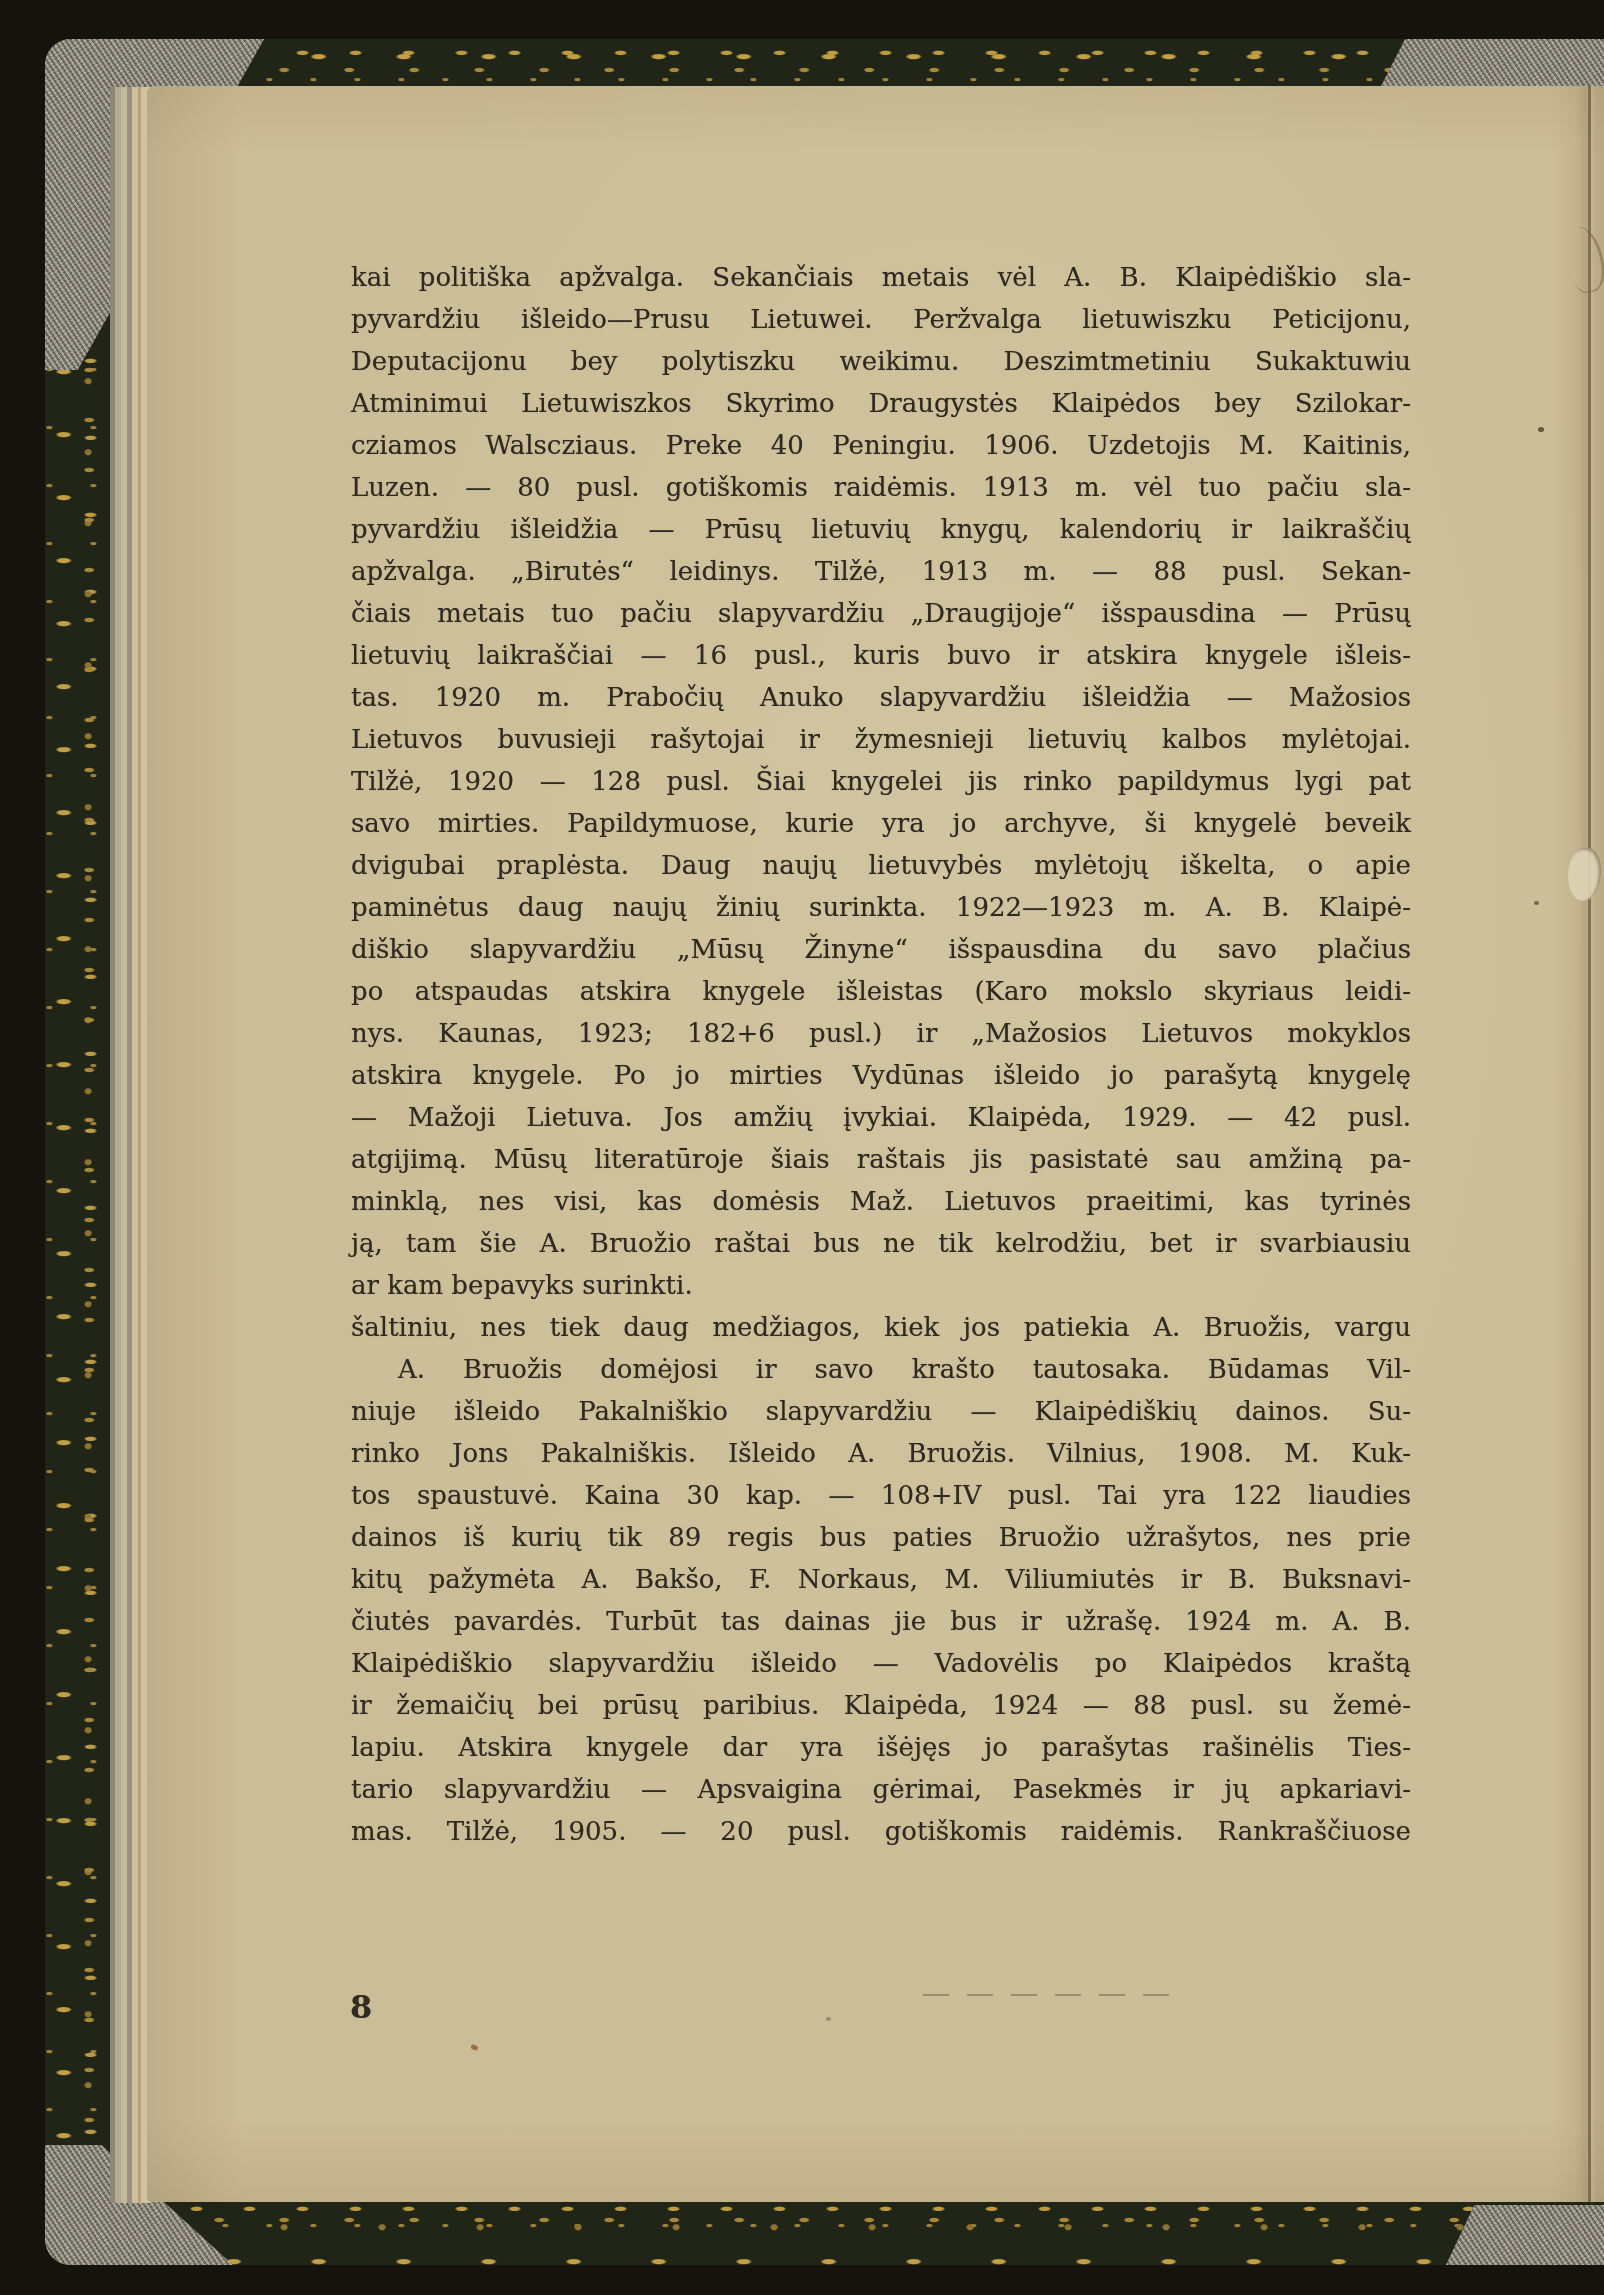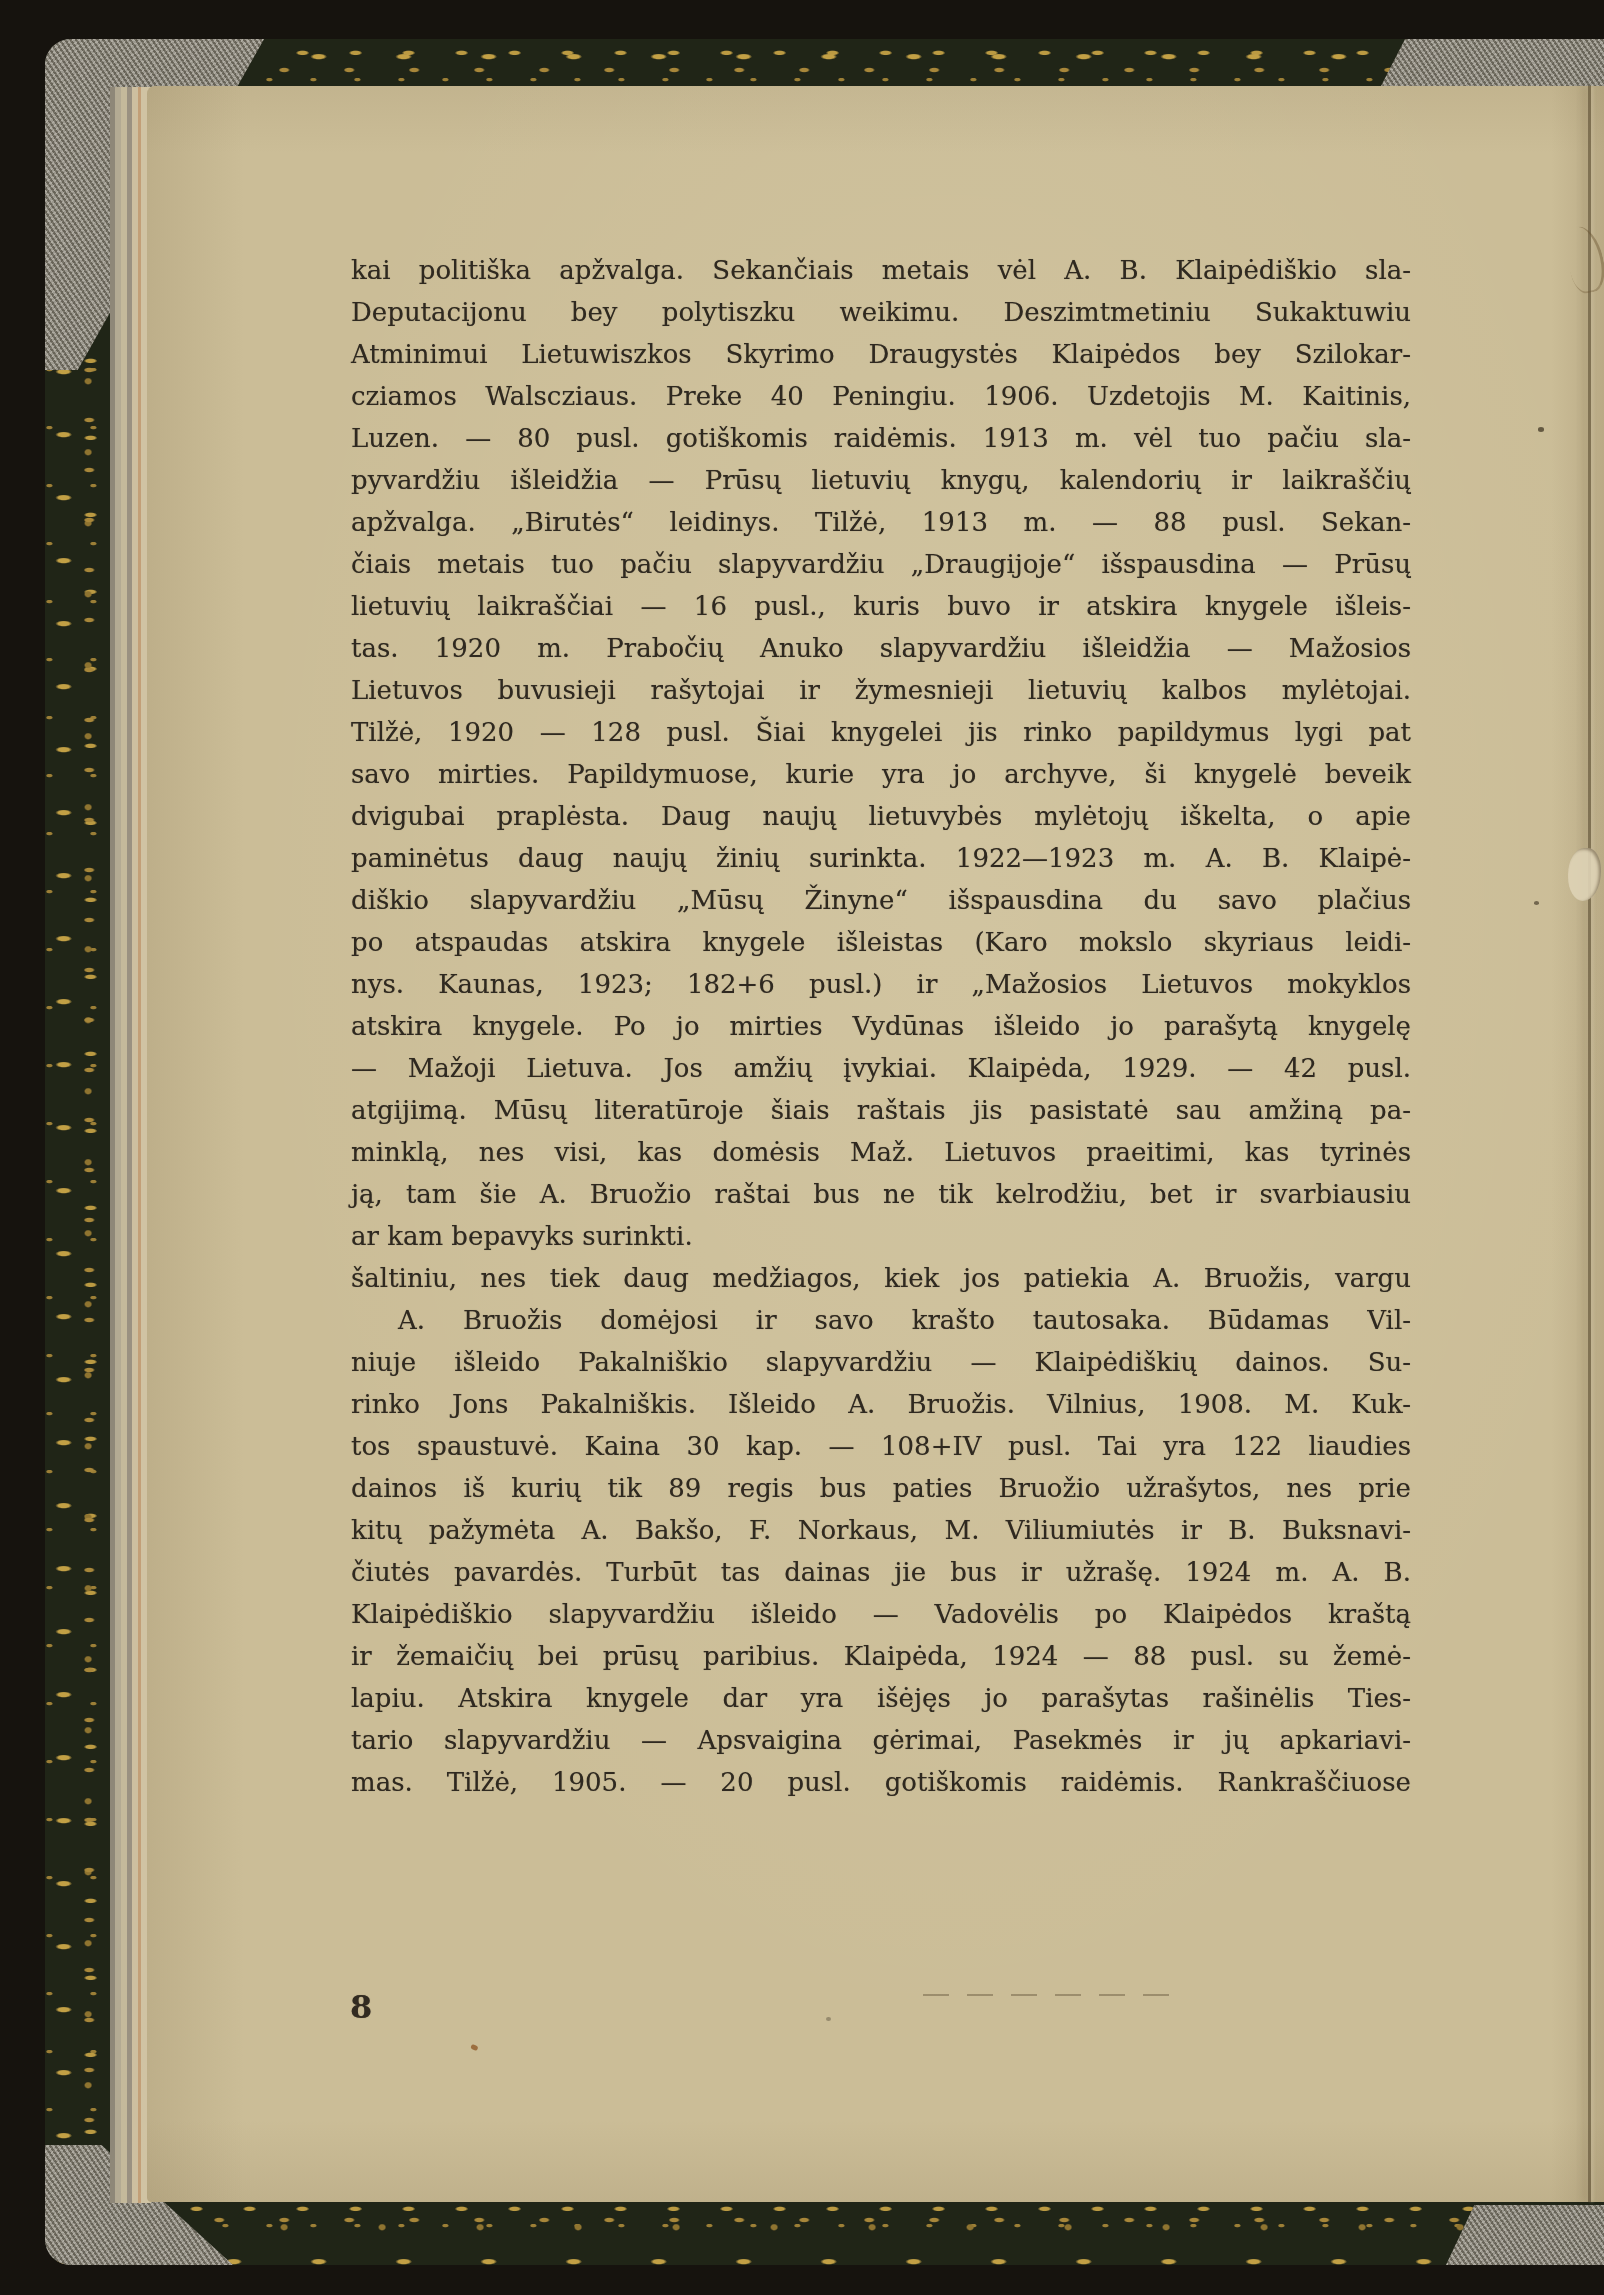--- a/index.html
+++ b/index.html
@@ -51,21 +51,21 @@
       linear-gradient(0deg, rgba(92,72,40,.10), rgba(92,72,40,0) 83px),
       linear-gradient(180deg, rgba(92,72,40,.08), rgba(92,72,40,0) 68px);
   }
   .gutter-crease{
     position:absolute;left:1588px;top:86px;width:3px;height:2116px;
     background:rgba(66,52,28,.5);
     box-shadow:-4.5px 0 7.5px rgba(80,62,34,.25), 2.3px 0 3px rgba(214,202,170,.5);
   }
   
   .text-block{
-    position:absolute;left:351px;top:249px;width:1060px;
+    position:absolute;left:351px;top:256px;width:1060px;
     font-size:26px;line-height:42px;color:#2f2920;
     text-shadow:0 0 0.8px rgba(47,41,32,.45);
   }
   .tline{height:42px;text-align:justify;text-align-last:justify;white-space:nowrap0;}
   .tline.flush{text-align-last:left;}
   .tline.indent{text-indent:47px;}
   .page-number{
     position:absolute;left:350px;top:1988px;
     font-size:32px;font-weight:bold;color:#322b21;
     text-shadow:0 0 0.8px rgba(47,41,32,.45);
@@ -100,20 +100,21 @@
   <div class="cloth cloth-br"></div>
 </div>
 
 <div class="page-edges"></div>
 
 <div class="page"></div>
 <div class="gutter-crease"></div>
 
 <div class="text-block">
     <div class="tline">kai politiška apžvalga. Sekančiais metais vėl A. B. Klaipėdiškio sla-</div>
+    <div class="tline">pyvardžiu išleido—Prusu Lietuwei. Peržvalga lietuwiszku Peticijonu,</div>
     <div class="tline">Deputacijonu bey polytiszku weikimu. Deszimtmetiniu Sukaktuwiu</div>
     <div class="tline">Atminimui Lietuwiszkos Skyrimo Draugystės Klaipėdos bey Szilokar-</div>
     <div class="tline">cziamos Walscziaus. Preke 40 Peningiu. 1906. Uzdetojis M. Kaitinis,</div>
     <div class="tline">Luzen. — 80 pusl. gotiškomis raidėmis. 1913 m. vėl tuo pačiu sla-</div>
     <div class="tline">pyvardžiu išleidžia — Prūsų lietuvių knygų, kalendorių ir laikraščių</div>
     <div class="tline">apžvalga. „Birutės“ leidinys. Tilžė, 1913 m. — 88 pusl. Sekan-</div>
     <div class="tline">čiais metais tuo pačiu slapyvardžiu „Draugijoje“ išspausdina — Prūsų</div>
     <div class="tline">lietuvių laikraščiai — 16 pusl., kuris buvo ir atskira knygele išleis-</div>
     <div class="tline">tas. 1920 m. Prabočių Anuko slapyvardžiu išleidžia — Mažosios</div>
     <div class="tline">Lietuvos buvusieji rašytojai ir žymesnieji lietuvių kalbos mylėtojai.</div>

